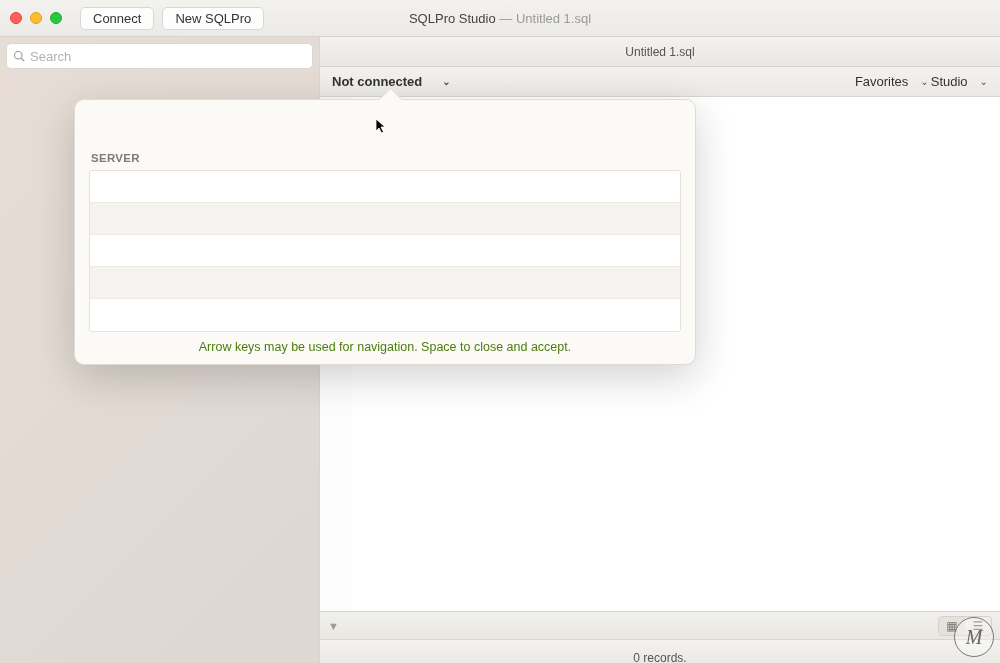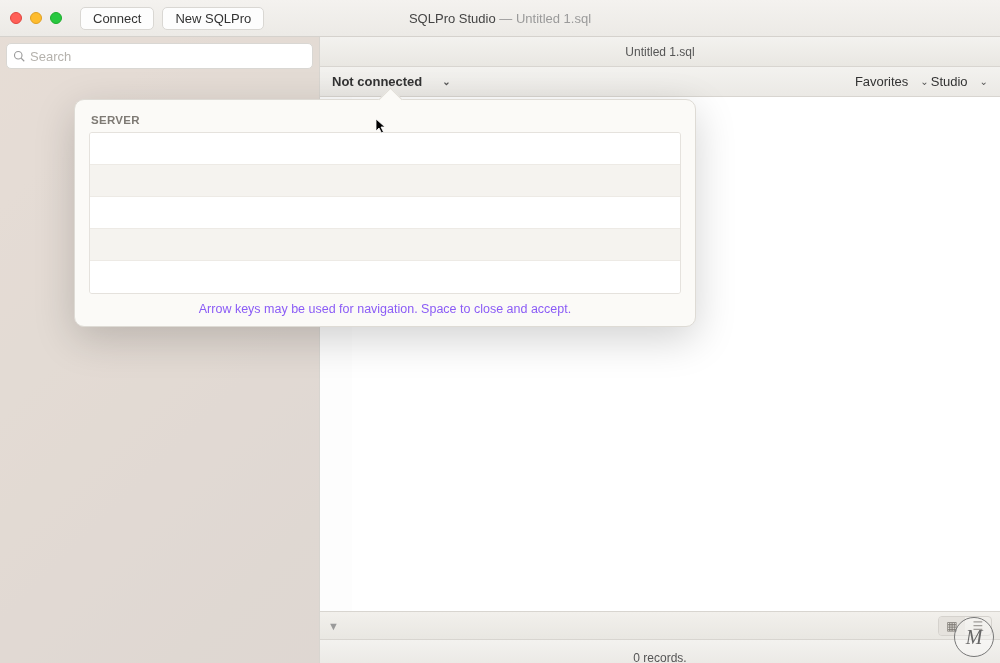--- a/index.html
+++ b/index.html
@@ -32,29 +32,29 @@
     .results-bar { height: 28px; background: linear-gradient(#f2f0ec, #e9e7e2); border-top: 1px solid #d8d5d0; display: flex; align-items: center; padding: 0 8px; }
     .results-bar .tri { color: #9a9a9a; font-size: 11px; margin-right: auto; }
     .results-views { display: flex; gap: 0; border: 1px solid #d5d2cd; border-radius: 4px; overflow: hidden; }
     .results-views span { width: 26px; height: 18px; display: flex; align-items: center; justify-content: center; font-size: 12px; color: #7a7670; }
     .results-views span.active { background: #e5e2dd; }
     .status-bar { height: 26px; background: linear-gradient(#f3f2ef, #ebe9e5); border-top: 1px solid #d8d5d0; display: flex; align-items: flex-end; justify-content: center; font-size: 12px; color: #555; }
     .chev { font-size: 10px; color: #555; }
     
     .popover { position: absolute; top: 99px; left: 74px; width: 622px; background: #fbfaf7; border: 1px solid #dedbd5; border-radius: 10px; box-shadow: 0 12px 40px rgba(0,0,0,0.18); padding: 14px 14px 10px 14px; }
     .popover::before { content: ""; position: absolute; top: -9px; left: 307px; width: 16px; height: 16px; background: #fbfaf7; border-left: 1px solid #dedbd5; border-top: 1px solid #dedbd5; transform: rotate(45deg); }
-    .popover-cols { display: flex; gap: 10px; }
+    .popover-cols { display: flex; gap: 10px; margin-top: 38px; }
     .popover-col { flex: 1; }
     .col-header { font-size: 11.5px; font-weight: 700; letter-spacing: 0.3px; color: #7e7a74; margin-bottom: 6px; padding-left: 2px; }
     .list { border: 1px solid #e5e2dd; border-radius: 3px; overflow: hidden; }
     .list-row { height: 32px; border-bottom: 1px solid #edeae5; background: #fff; }
     .popover-col.db .list-row { height: 18px; }
     .list-row:nth-child(even) { background: #f5f3ef; }
     .list-row:last-child { border-bottom: none; }
-    .popover-hint { text-align: center; font-size: 12.5px; color: #8b5cf6; margin-top: 8px; }
+    .popover-hint { text-align: center; font-size: 12.5px; color: #4d7c0f; margin-top: 8px; }
     .cursor-img { position: absolute; top: 119px; left: 376px; width: 10px; height: 16px; pointer-events: none; }
     .watermark { position: absolute; bottom: 6px; right: 6px; width: 40px; height: 40px; border: 1.5px solid #777; border-radius: 50%; display:flex; align-items:center; justify-content:center; font-family: serif; font-style: italic; color:#666; font-size:20px; background: rgba(255,255,255,0.3); }
   </style>
 </head>
 <body>
 
 <div class="window">
   <div class="titlebar">
     <div class="traffic-lights">
       <div class="traffic-light red"></div>

